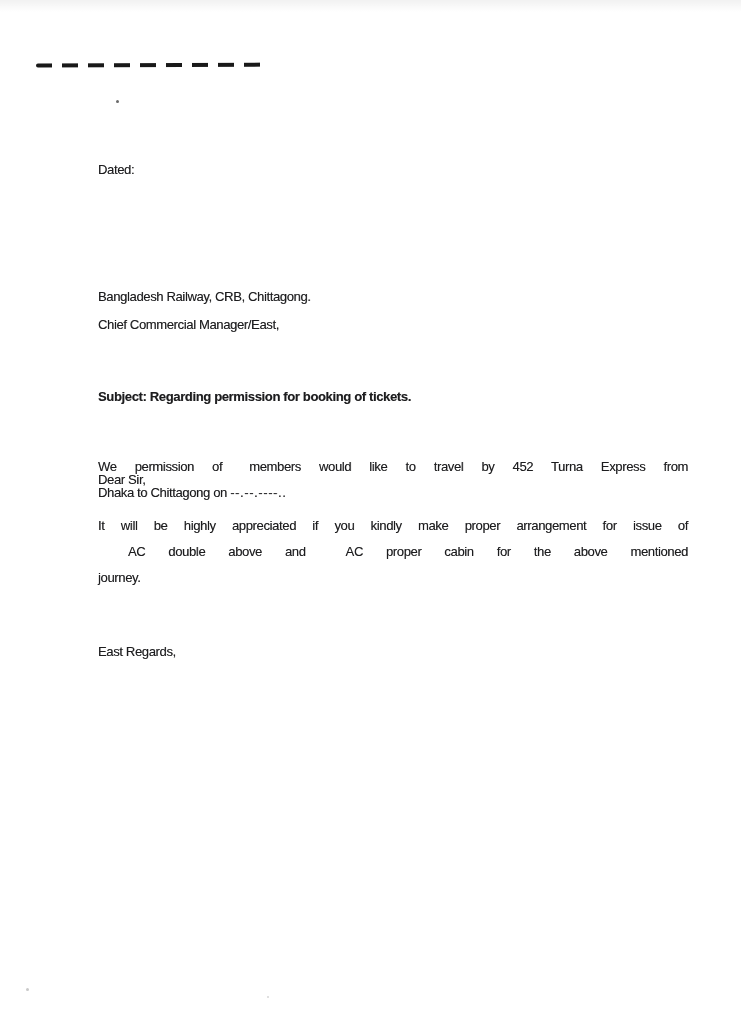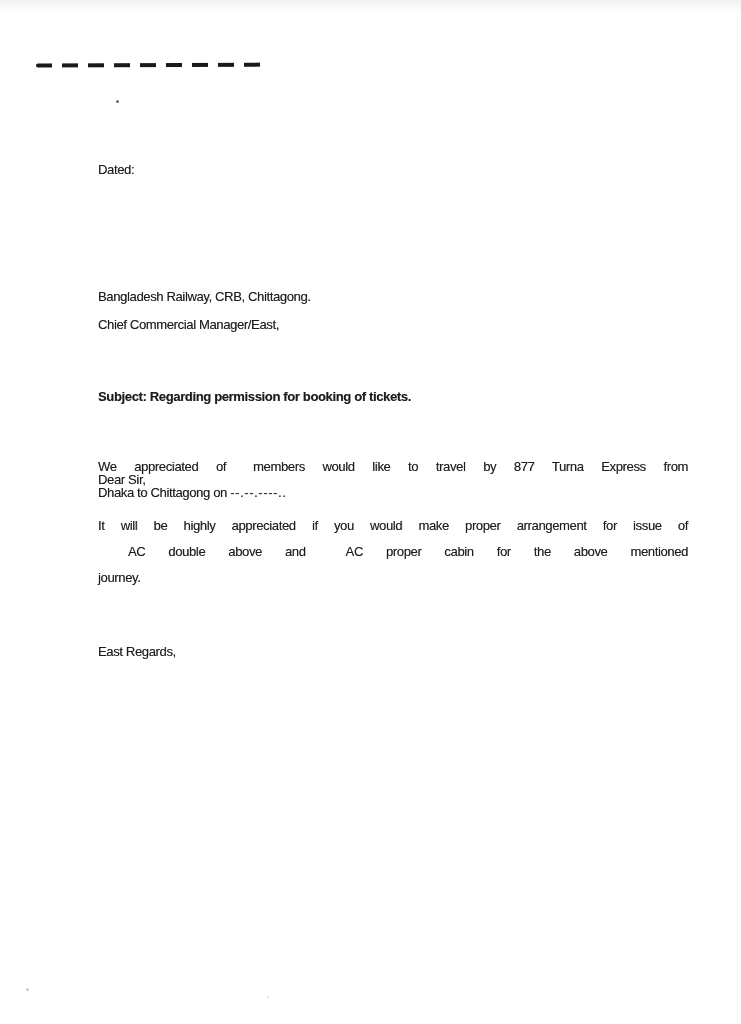--- a/index.html
+++ b/index.html
@@ -72,26 +72,26 @@
     <div class="abs recipient">
       <div class="line">Bangladesh Railway, CRB, Chittagong.</div>
       <div class="line">Chief Commercial Manager/East,</div>
     </div>
 
     <div class="abs subject">Subject: Regarding permission for booking of tickets.</div>
 
     <div class="abs salutation">Dear Sir,</div>
 
     <div class="abs para p1">
-      <div class="line just"><span>We appreciated of</span><span class="blank b-members"></span><span>members would like to travel by 877 Turna Express from</span></div>
+      <div class="line just"><span>We permission of</span><span class="blank b-members"></span><span>members would like to travel by 452 Turna Express from</span></div>
       <div class="line"><span>Dhaka to Chittagong on</span><span> </span><span class="date-blank">--.--.----..</span></div>
     </div>
 
     <div class="abs para p2">
-      <div class="line just"><span>It will be highly appreciated if you would make proper arrangement for issue of</span></div>
+      <div class="line just"><span>It will be highly appreciated if you kindly make proper arrangement for issue of</span></div>
       <div class="line just"><span class="blank b-indent"></span><span>AC double above and</span><span class="blank b-mid"></span><span>AC proper cabin for the above mentioned</span></div>
       <div class="line"><span>journey.</span></div>
     </div>
 
     <div class="abs closing">East Regards,</div>
 
   </div>
 </div>
 
 </body></html>

